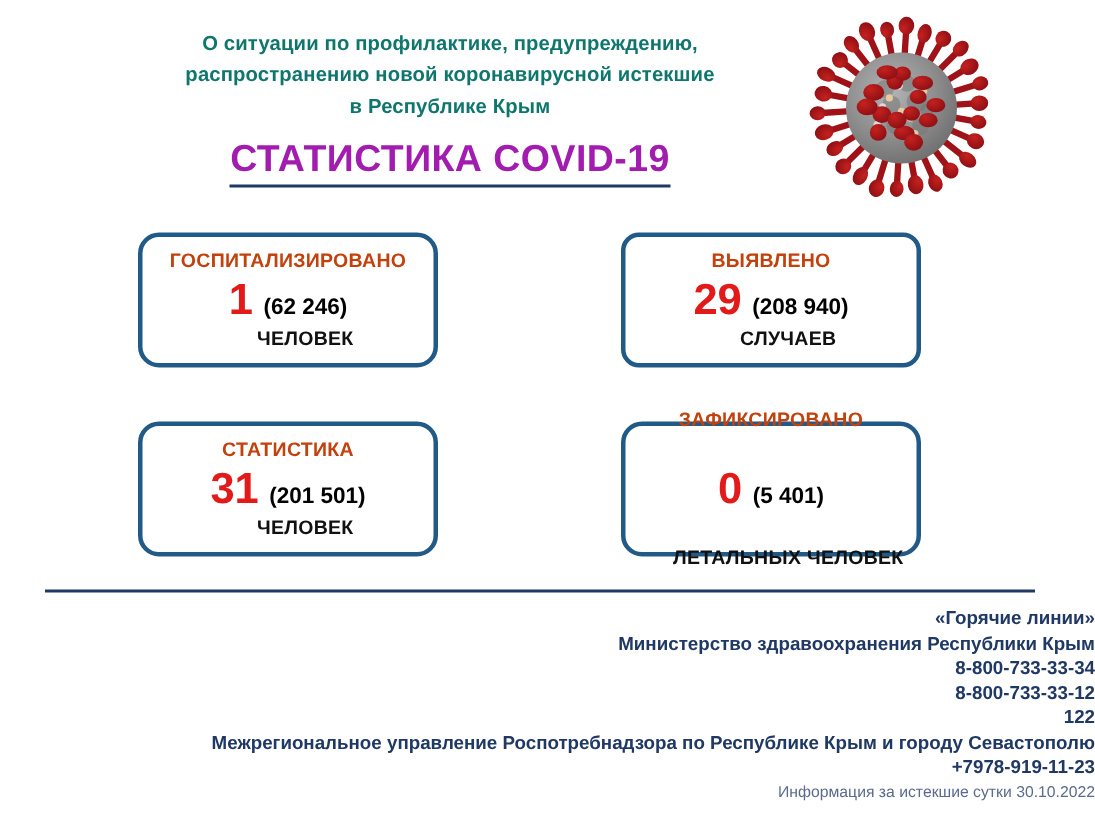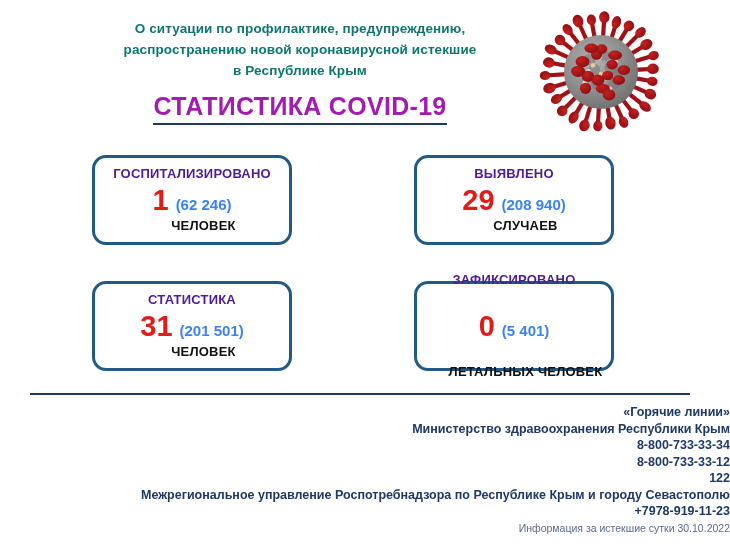--- a/index.html
+++ b/index.html
@@ -68,48 +68,48 @@
     height: 90px;
     border: 3px solid #215a87;
     border-radius: 14px;
     background: #ffffff;
     display: flex;
     flex-direction: column;
     align-items: center;
     justify-content: center;
   }
   .stat-box.pos-tl { left: 92px;  top: 155px; }
-  .stat-box.pos-tr { left: 414px; top: 155px; }
+  .stat-box.pos-tr { left: 414px; top: 155px; border-radius: 12px; }
   .stat-box.pos-bl { left: 92px;  top: 281px; }
   .stat-box.pos-br { left: 414px; top: 281px; gap: 20px; }
 
   .stat-label {
     font-size: 13px;
     font-weight: bold;
-    color: #4c1d95;
+    color: #c2410c;
     letter-spacing: 0.2px;
     line-height: 16px;
     white-space: nowrap;
   }
   .stat-numrow {
     display: flex;
     align-items: baseline;
     justify-content: center;
     margin: 3px 0 3px 0;
   }
   .stat-value {
     font-size: 29px;
     font-weight: bold;
     color: #e31a1a;
     line-height: 30px;
   }
   .stat-total {
     font-size: 15px;
     font-weight: bold;
-    color: #3b82f6;
+    color: #000000;
     margin-left: 7px;
     line-height: 20px;
     white-space: nowrap;
   }
   .stat-unit {
     font-size: 13px;
     font-weight: bold;
     color: #111111;
     letter-spacing: 0.2px;
     line-height: 16px;

